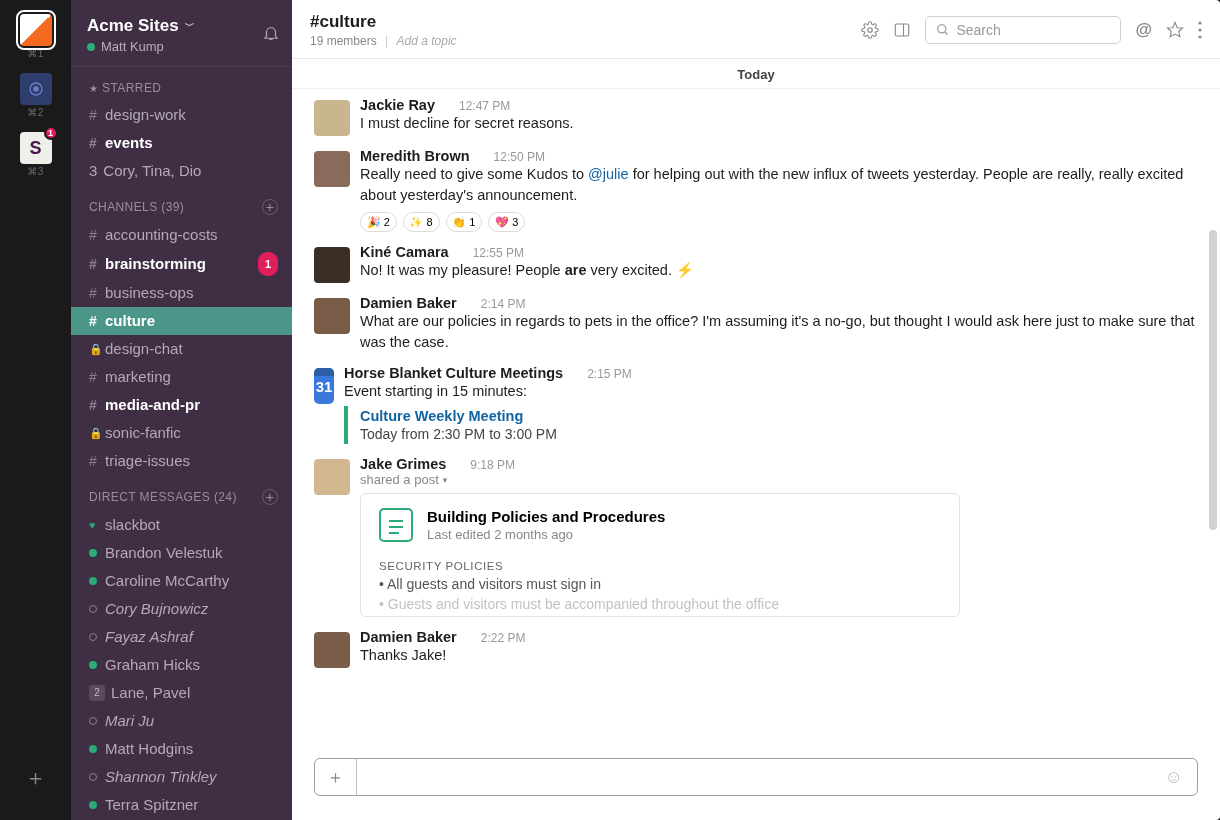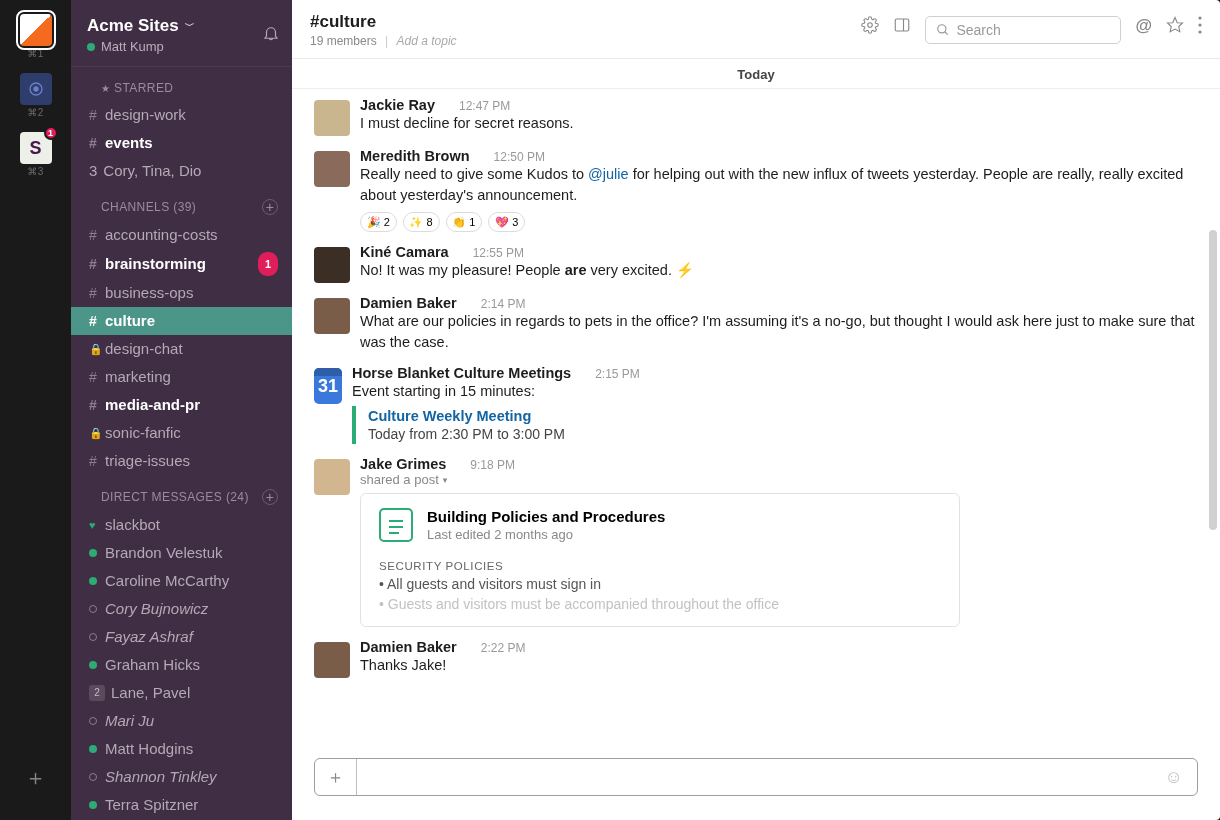--- a/index.html
+++ b/index.html
@@ -92,21 +92,21 @@
     border-radius: 50%;
     background: #2bac76;
     margin-right: 6px;
   }
   .sb-scroll { flex: 1; overflow-y: auto; padding-bottom: 16px; }
   .sb-scroll::-webkit-scrollbar{display:none;}
   .sec-head {
     display: flex;
     align-items: center;
     justify-content: space-between;
-    padding: 14px 14px 6px 30px;
+    padding: 14px 14px 6px 18px;
     font-size: 12px;
     text-transform: uppercase;
     letter-spacing: .4px;
     color: #9a8c9c;
   }
   .sec-head .plus { font-size: 14px; color: #9a8c9c; border:1px solid #6a5d6c; border-radius:50%; width:16px;height:16px;display:flex;align-items:center;justify-content:center;line-height:1; }
   .sb-item {
     display: flex;
     align-items: center;
     padding: 3px 14px 3px 18px;
@@ -152,21 +152,21 @@
   .chan-head {
     display: flex;
     align-items: center;
     padding: 12px 18px 10px;
     border-bottom: 1px solid #e8e8e8;
   }
   .chan-title { font-size: 17px; font-weight: 900; color: #1d1d1d; }
   .chan-sub { font-size: 12px; color: #888; margin-top: 2px; }
   .chan-sub .sep { margin: 0 5px; color: #ccc; }
   .chan-sub .topic { color: #aaa; font-style: italic; }
-  .head-right { margin-left: auto; display: flex; gap: 14px; }
+  .head-right { margin-left: auto; display: flex; align-items: center; gap: 14px; }
   .icon-btn { color: #888; cursor: pointer; display:flex; }
   .search {
     display: flex;
     align-items: center;
     border: 1px solid #d0d0d0;
     border-radius: 5px;
     padding: 5px 10px;
     width: 196px;
     color: #999;
     font-size: 14px;
@@ -196,21 +196,21 @@
     border-left: 4px solid #2bac76;
     padding: 2px 0 2px 12px;
   }
   .attach-title { color: #1264a3; font-weight: 700; font-size: 14.5px; }
   .attach-sub { color: #444; font-size: 14px; margin-top: 2px; }
   .shared { color:#888; font-size:13px; display:flex;align-items:center;gap:4px; }
   .shared .chev { font-size:9px; }
   .post-card {
     border: 1px solid #e2e2e2;
     border-radius: 6px;
-    padding: 14px 18px 14px;
+    padding: 14px 18px 4px;
     margin-top: 6px;
     max-width: 600px;
   }
   .post-top { display:flex; gap:14px; }
   .doc-ico { width:34px;height:34px;border:2px solid #2bac76;border-radius:5px;position:relative;flex-shrink:0; }
   .doc-ico::before,.doc-ico::after{content:"";position:absolute;left:8px;right:8px;height:2px;background:#2bac76;}
   .doc-ico::before{top:10px;} .doc-ico::after{top:16px;}
   .doc-ico span{position:absolute;left:8px;right:12px;top:22px;height:2px;background:#2bac76;}
   .post-title { font-weight: 700; font-size: 15px; }
   .post-sub { color: #888; font-size: 13px; margin-top:2px; }
@@ -237,23 +237,23 @@
   .comp-input {
     flex: 1;
     border: none;
     outline: none;
     padding: 10px 12px;
     font-size: 14.5px;
     font-family: inherit;
   }
   .comp-emoji { padding: 0 14px; color:#bdbdbd; font-size:18px; }
   .cal-ico {
-    width:28px;height:36px;border-radius:5px;background:#3a78db;
+    width:20px;height:36px;border-radius:5px;background:#3a78db;
     display:flex;align-items:center;justify-content:center;
-    color:#fff;font-weight:700;font-size:18px;flex-shrink:0;margin-right:10px;margin-top:3px;
+    color:#fff;font-weight:700;font-size:15px;flex-shrink:0;margin-right:10px;margin-top:3px;
     position:relative;
   }
   .cal-ico::before{content:"";position:absolute;top:0;left:0;right:0;height:8px;background:#2f5ea8;border-radius:5px 5px 0 0;}
   .cal-ico span{position:relative;}
   .scroll-thumb{position:absolute;right:3px;top:230px;width:8px;height:300px;background:#d1d1d1;border-radius:4px;}
   .main{position:relative;}
 </style>
 </head>
 <body>
 

